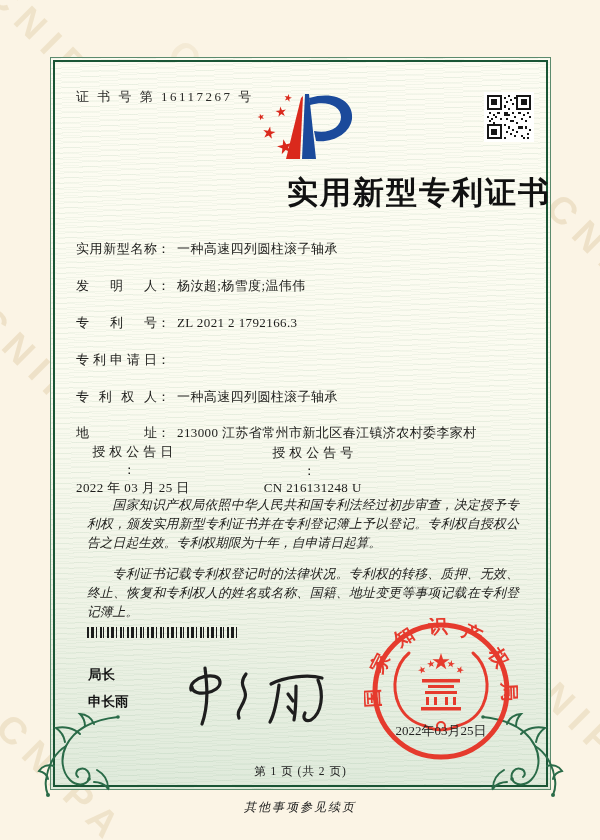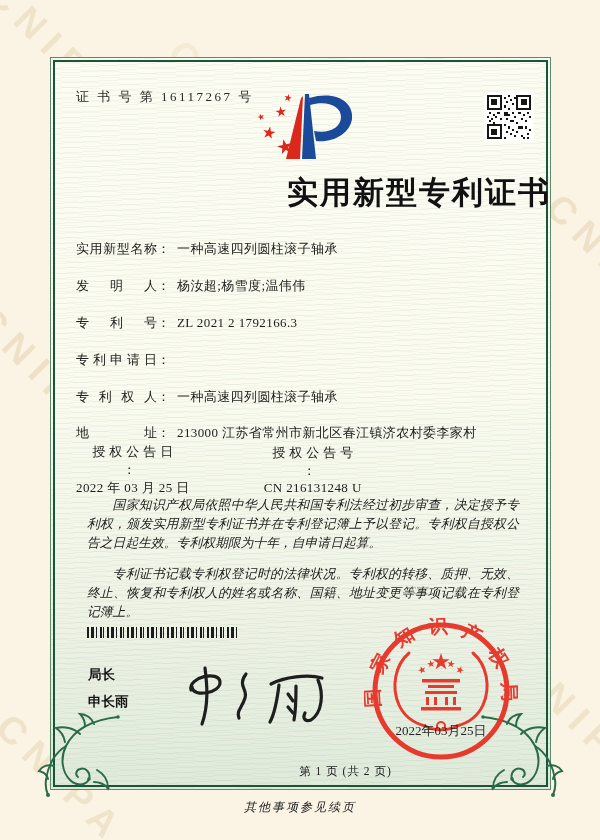--- a/index.html
+++ b/index.html
@@ -57,21 +57,21 @@
       #1c1c1c 9px 10px,transparent 10px 13px,#1c1c1c 13px 15px,transparent 15px 16px,
       #1c1c1c 16px 17px,transparent 17px 20px);
   }
   .signer{
     position:absolute;left:88px;top:666px;
     font-family:"Liberation Sans","DejaVu Sans",sans-serif;font-size:13.5px;font-weight:600;color:#131313;
   }
   .signer .name{margin-top:9px;}
   .signature{position:absolute;left:178px;top:660px;}
   .seal{position:absolute;left:364px;top:618px;opacity:.94;}
-  .page-no{position:absolute;left:50px;top:764px;width:501px;text-align:center;font-size:11.5px;letter-spacing:1px;color:#222;padding-left:45px;}
+  .page-no{position:absolute;left:50px;top:764px;width:501px;text-align:center;font-size:11.5px;letter-spacing:1px;color:#222;}
   .cont-note{position:absolute;left:0;top:799px;width:600px;text-align:center;font-size:12px;font-style:italic;letter-spacing:2px;color:#222;}
 </style>
 </head>
 <body>
 
 <div class="page">
 
   <span class="wm" style="left:-30px;top:24px;opacity:.22">CNIPA</span>
   <span class="wm" style="left:150px;top:84px;opacity:.13">CNIPA</span>
   <span class="wm" style="left:345px;top:240px;opacity:.12">CNIPA</span>

